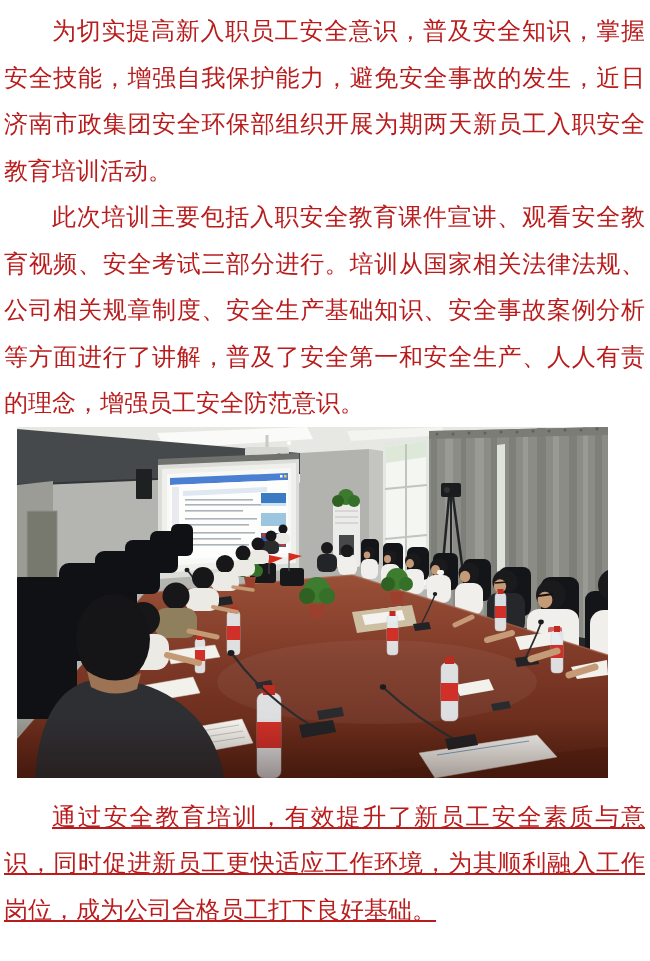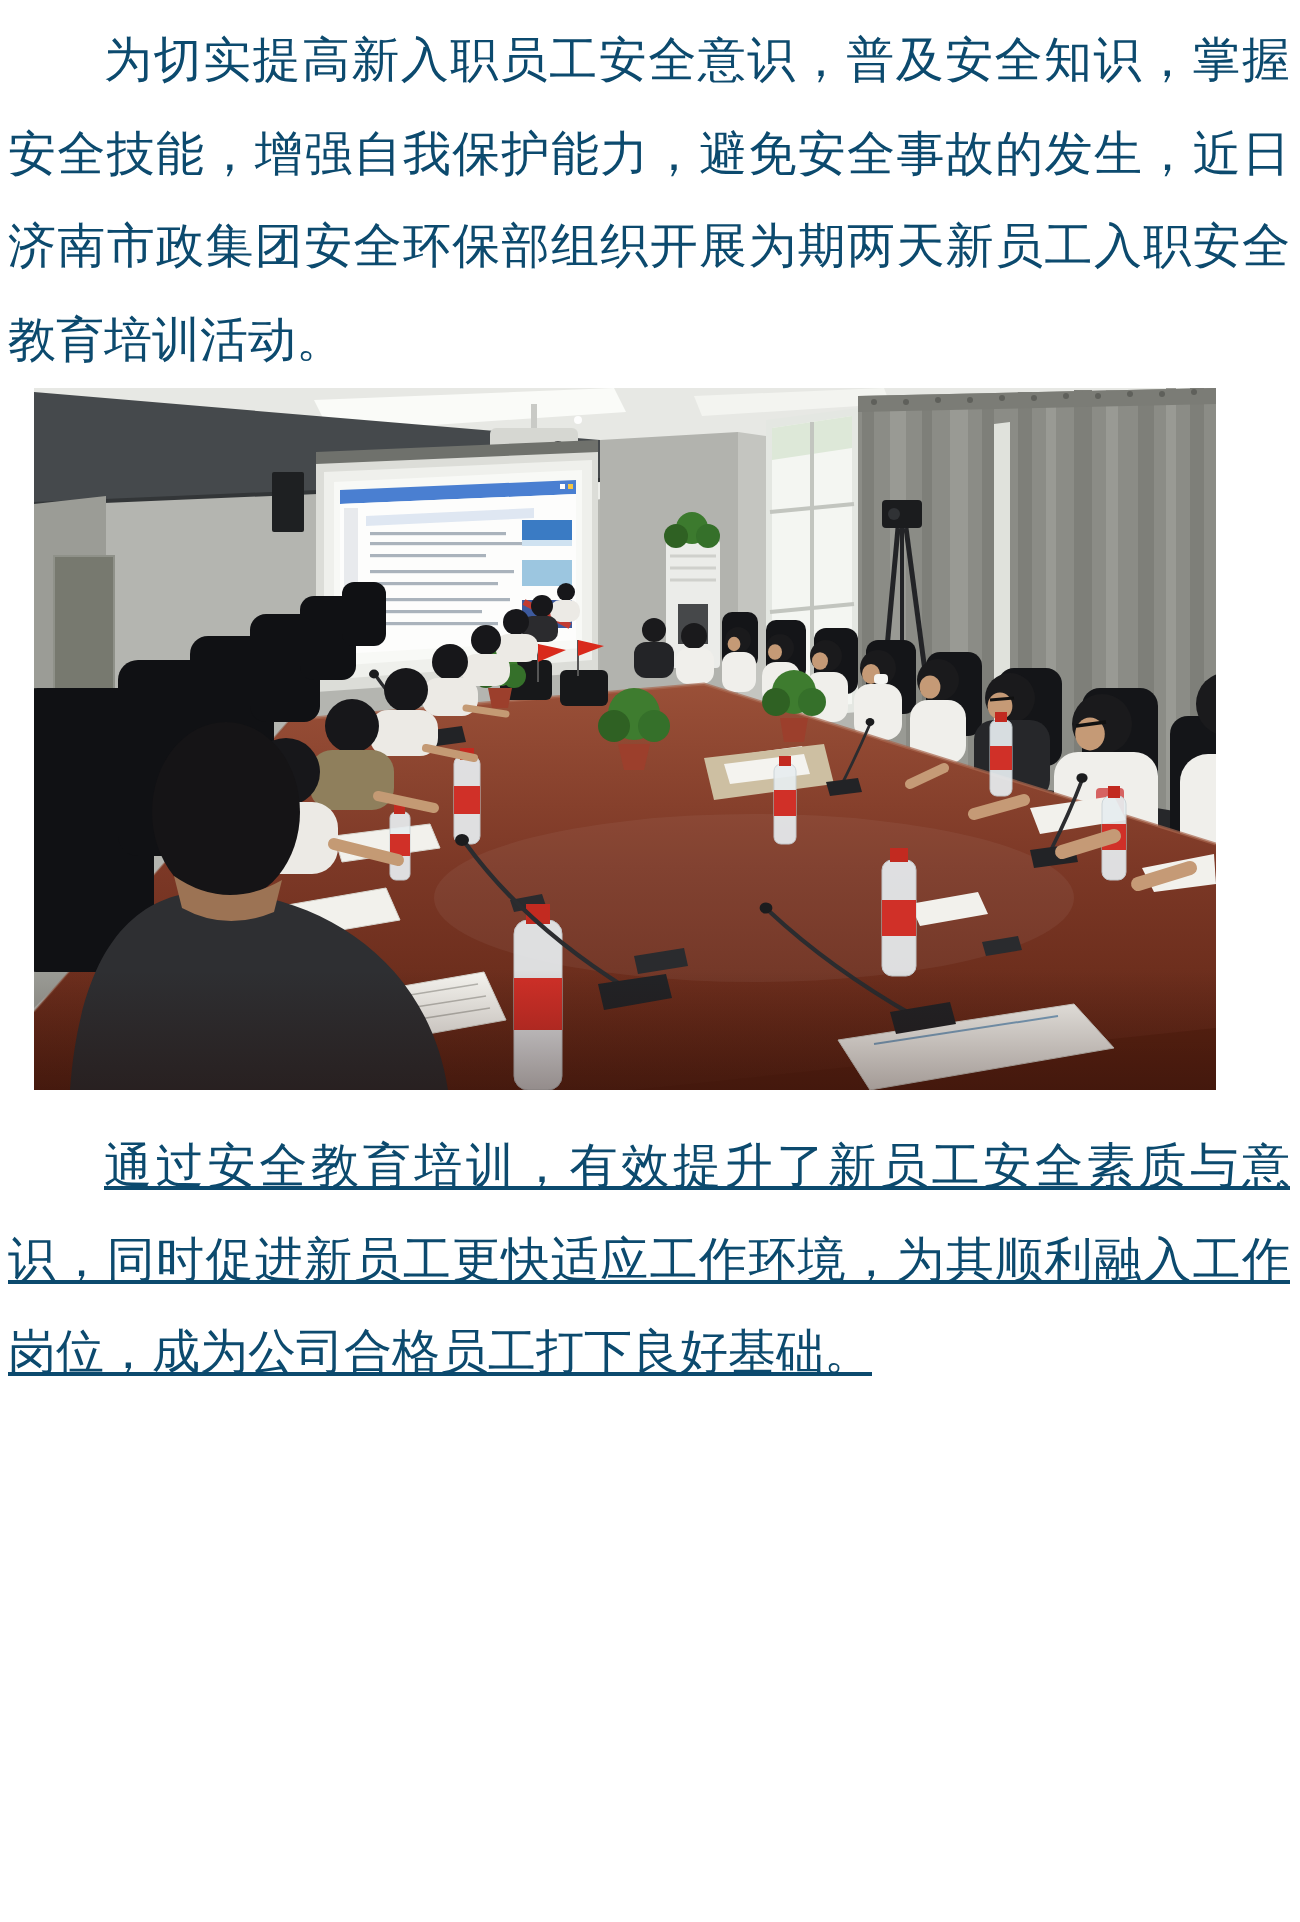--- a/index.html
+++ b/index.html
@@ -9,40 +9,41 @@
     margin:0 auto;
     background:#ffffff;
     box-sizing:border-box;
     padding:8px 5px 0 4px;
     overflow:hidden;
   }
   .para{
     font-family:"Liberation Serif","DejaVu Serif",serif;
     font-size:24px;
     line-height:46.5px;
-    color:#0c4a6e;
+    color:#b91c1c;
     text-align:justify;
     text-indent:2em;
     margin:0;
     letter-spacing:0;
   }
   .para-after-photo{margin-top:16px;text-decoration:underline;}
   .photo-wrap{
     width:591px;height:351px;
     margin:0 0 0 13px;
     line-height:0;
   }
   .photo-wrap svg{display:block;width:591px;height:351px;}
 </style>
 </head>
 <body>
 
 <div class="page">
 
   <p class="para">为切实提高新入职员工安全意识，普及安全知识，掌握安全技能，增强自我保护能力，避免安全事故的发生，近日济南市政集团安全环保部组织开展为期两天新员工入职安全教育培训活动。</p>
+  <p class="para">此次培训主要包括入职安全教育课件宣讲、观看安全教育视频、安全考试三部分进行。培训从国家相关法律法规、公司相关规章制度、安全生产基础知识、安全事故案例分析等方面进行了讲解，普及了安全第一和安全生产、人人有责的理念，增强员工安全防范意识。</p>
 
   <figure class="photo-wrap" style="margin:0 0 0 13px" aria-label="新员工入职安全教育培训现场：会议室内员工围坐长条会议桌观看投影课件">
     <svg viewBox="0 0 591 351" role="img">
       <defs>
         <linearGradient id="tableG" x1="0" y1="0" x2="0" y2="1">
           <stop offset="0" stop-color="#9a5038"></stop>
           <stop offset="0.45" stop-color="#7c3826"></stop>
           <stop offset="1" stop-color="#5d2414"></stop>
         </linearGradient>
         <linearGradient id="vign" x1="0" y1="0" x2="0" y2="1">

